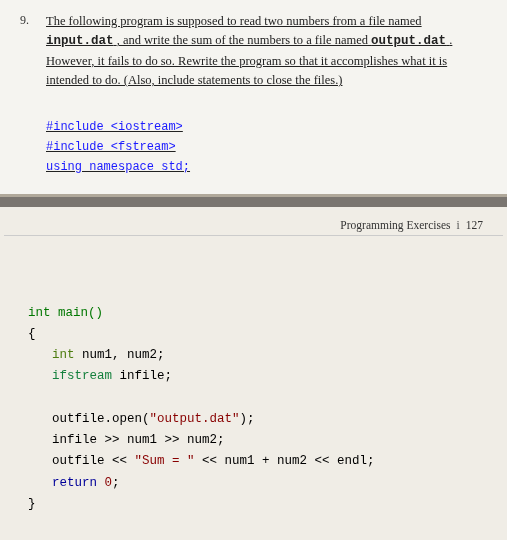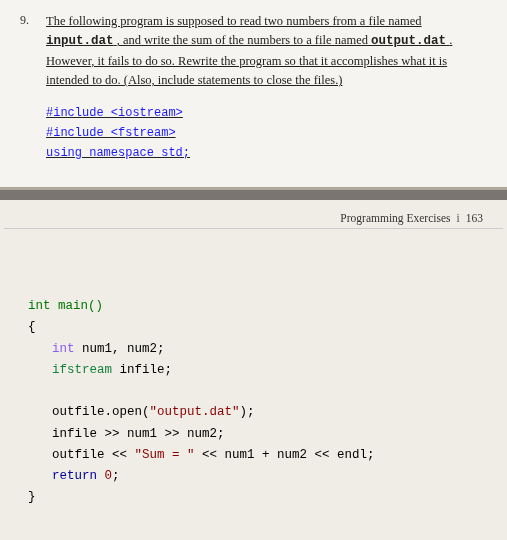--- a/index.html
+++ b/index.html
@@ -37,21 +37,21 @@
       line-height: 1.55;
       text-decoration: underline;
     }
 
     .question-text .mono {
       font-family: 'Courier New', Courier, monospace;
       font-weight: bold;
     }
 
     .code-block {
-      margin-top: 12px;
+      margin-top: 26px;
       font-family: 'Courier New', Courier, monospace;
       font-size: 12px;
       line-height: 1.7;
     }
 
     .code-blue {
       color: #1a1aff;
     }
 
     .page-divider {
@@ -147,30 +147,30 @@
     </div>
   </div>
 </div>
 
 <div class="page-divider"></div>
 
 <div class="page-bottom">
   <div class="page-header-line">
     <span>Programming Exercises</span>
     <span class="page-header-separator">i</span>
-    <span>163</span>
+    <span>127</span>
   </div>
 
   <div class="top-spacer"></div>
 
   <div class="code-section">
     <span class="code-line kw-green">int main()</span>
     <span class="code-line brace-line">{</span>
     <span class="code-line indent1">
-      <span style="color:#8b5cf6">int</span>
+      <span style="color:#4d7c0f">int</span>
       <span> num1, num2;</span>
     </span>
     <span class="code-line indent1">
       <span style="color:#15803d">ifstream</span>
       <span> infile;</span>
     </span>
     <span class="code-line">&nbsp;</span>
     <span class="code-line indent1">outfile.open(<span style="color:#880000">"output.dat"</span>);</span>
     <span class="code-line indent1">infile &gt;&gt; num1 &gt;&gt; num2;</span>
     <span class="code-line indent1">outfile &lt;&lt; <span style="color:#880000">"Sum = "</span> &lt;&lt; num1 + num2 &lt;&lt; endl;</span>

